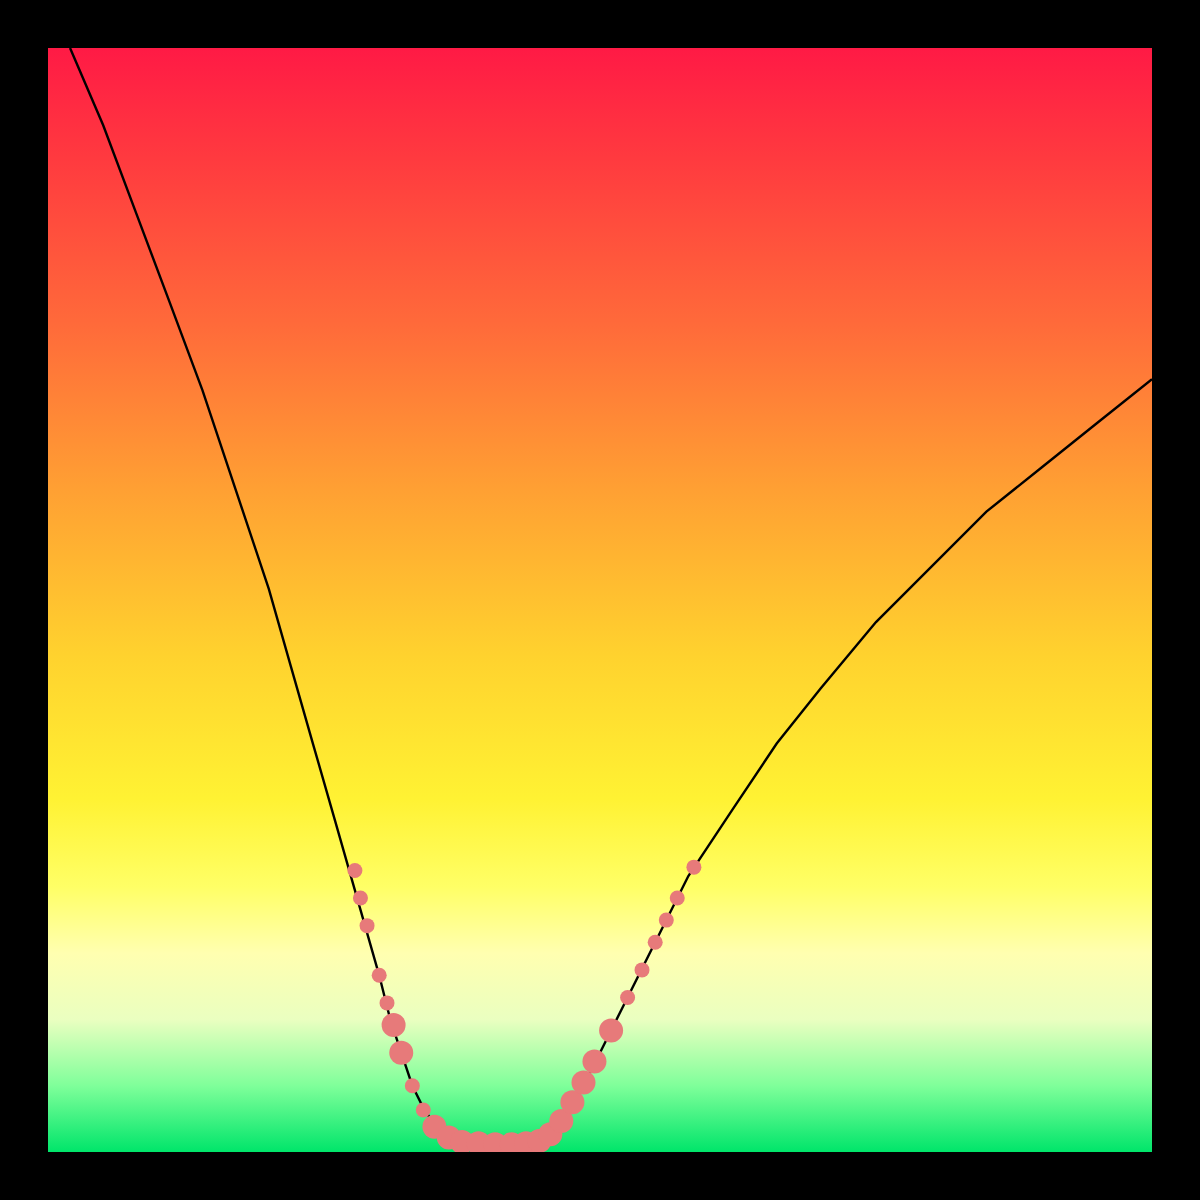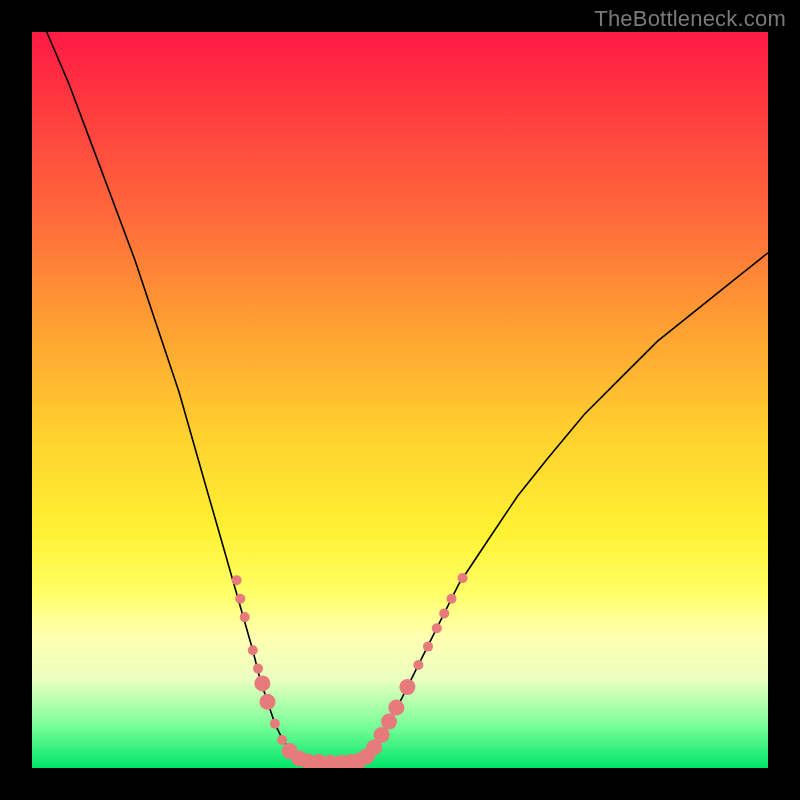--- a/index.html
+++ b/index.html
@@ -92,14 +92,13 @@
           <circle cx="375.4" cy="655.0" r="8" fill="#e77a7a"></circle>
           <circle cx="386.4" cy="633.0" r="5" fill="#e77a7a"></circle>
           <circle cx="396.0" cy="614.6" r="5" fill="#e77a7a"></circle>
           <circle cx="404.8" cy="596.2" r="5" fill="#e77a7a"></circle>
           <circle cx="412.2" cy="581.4" r="5" fill="#e77a7a"></circle>
           <circle cx="419.5" cy="566.7" r="5" fill="#e77a7a"></circle>
           <circle cx="430.6" cy="546.1" r="5" fill="#e77a7a"></circle>
         </g>
     </svg>
   </div>
-  <div class="watermark">TheBottleneck.com</div>
 </div>
 
 </body></html>

